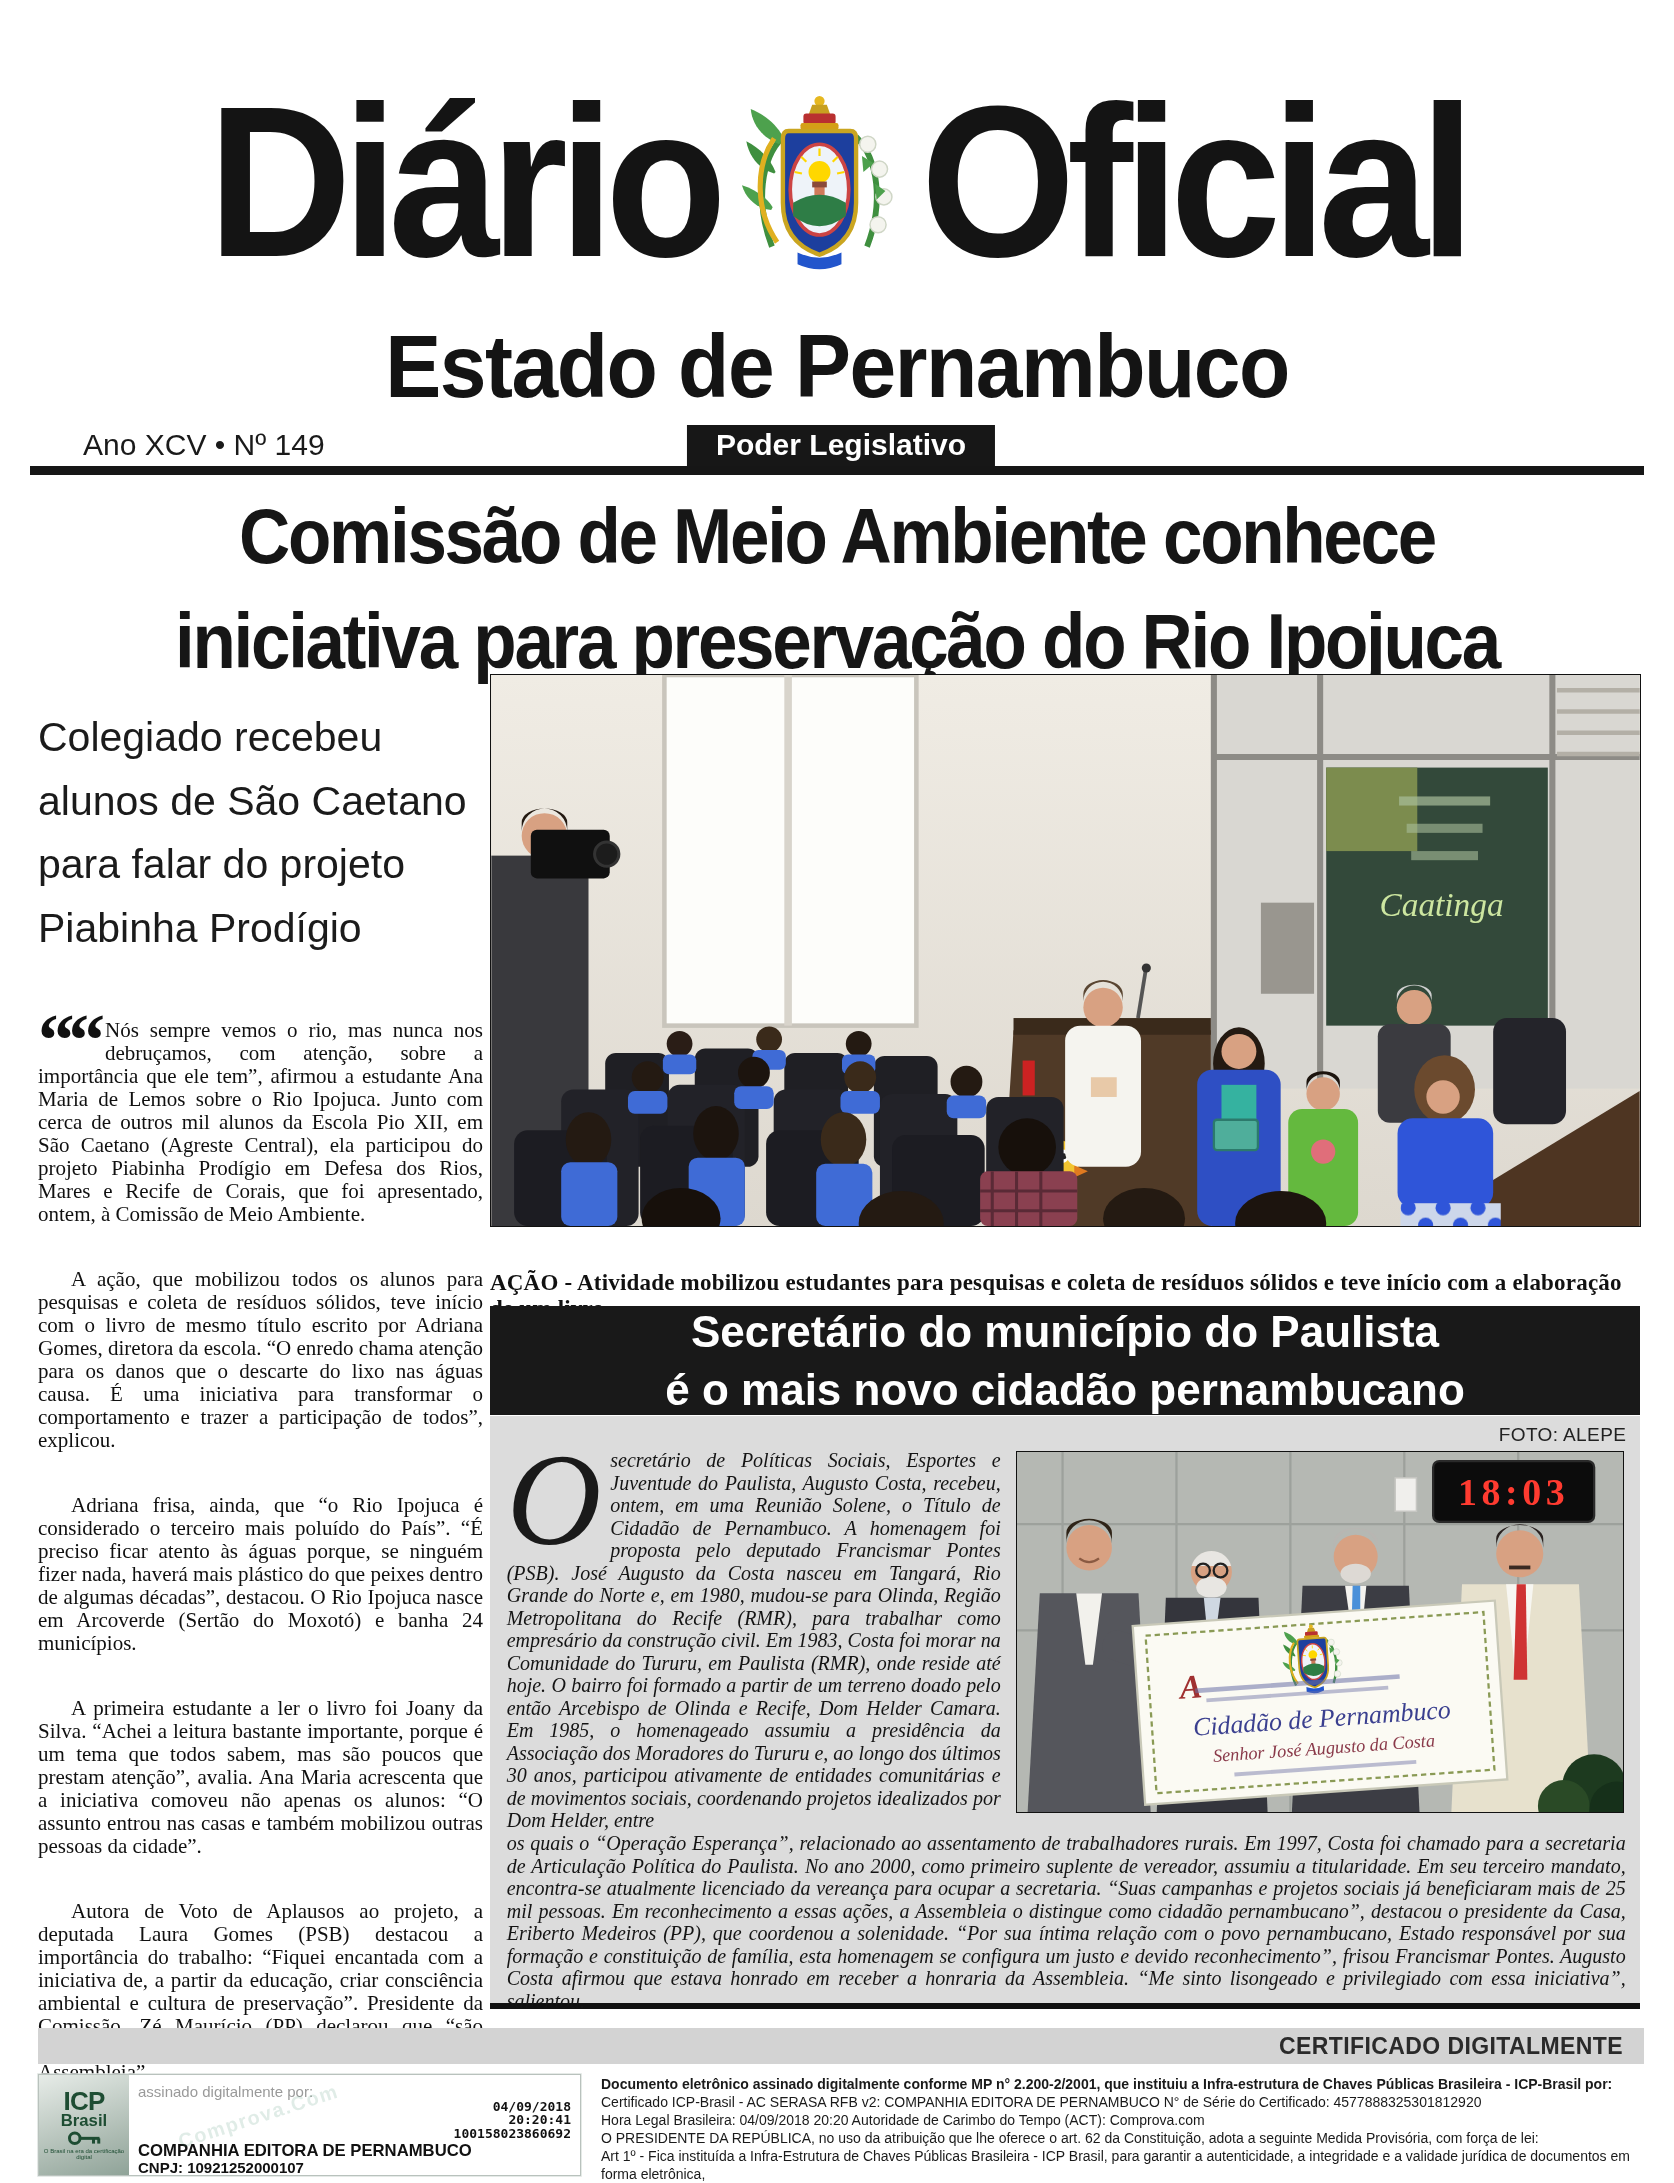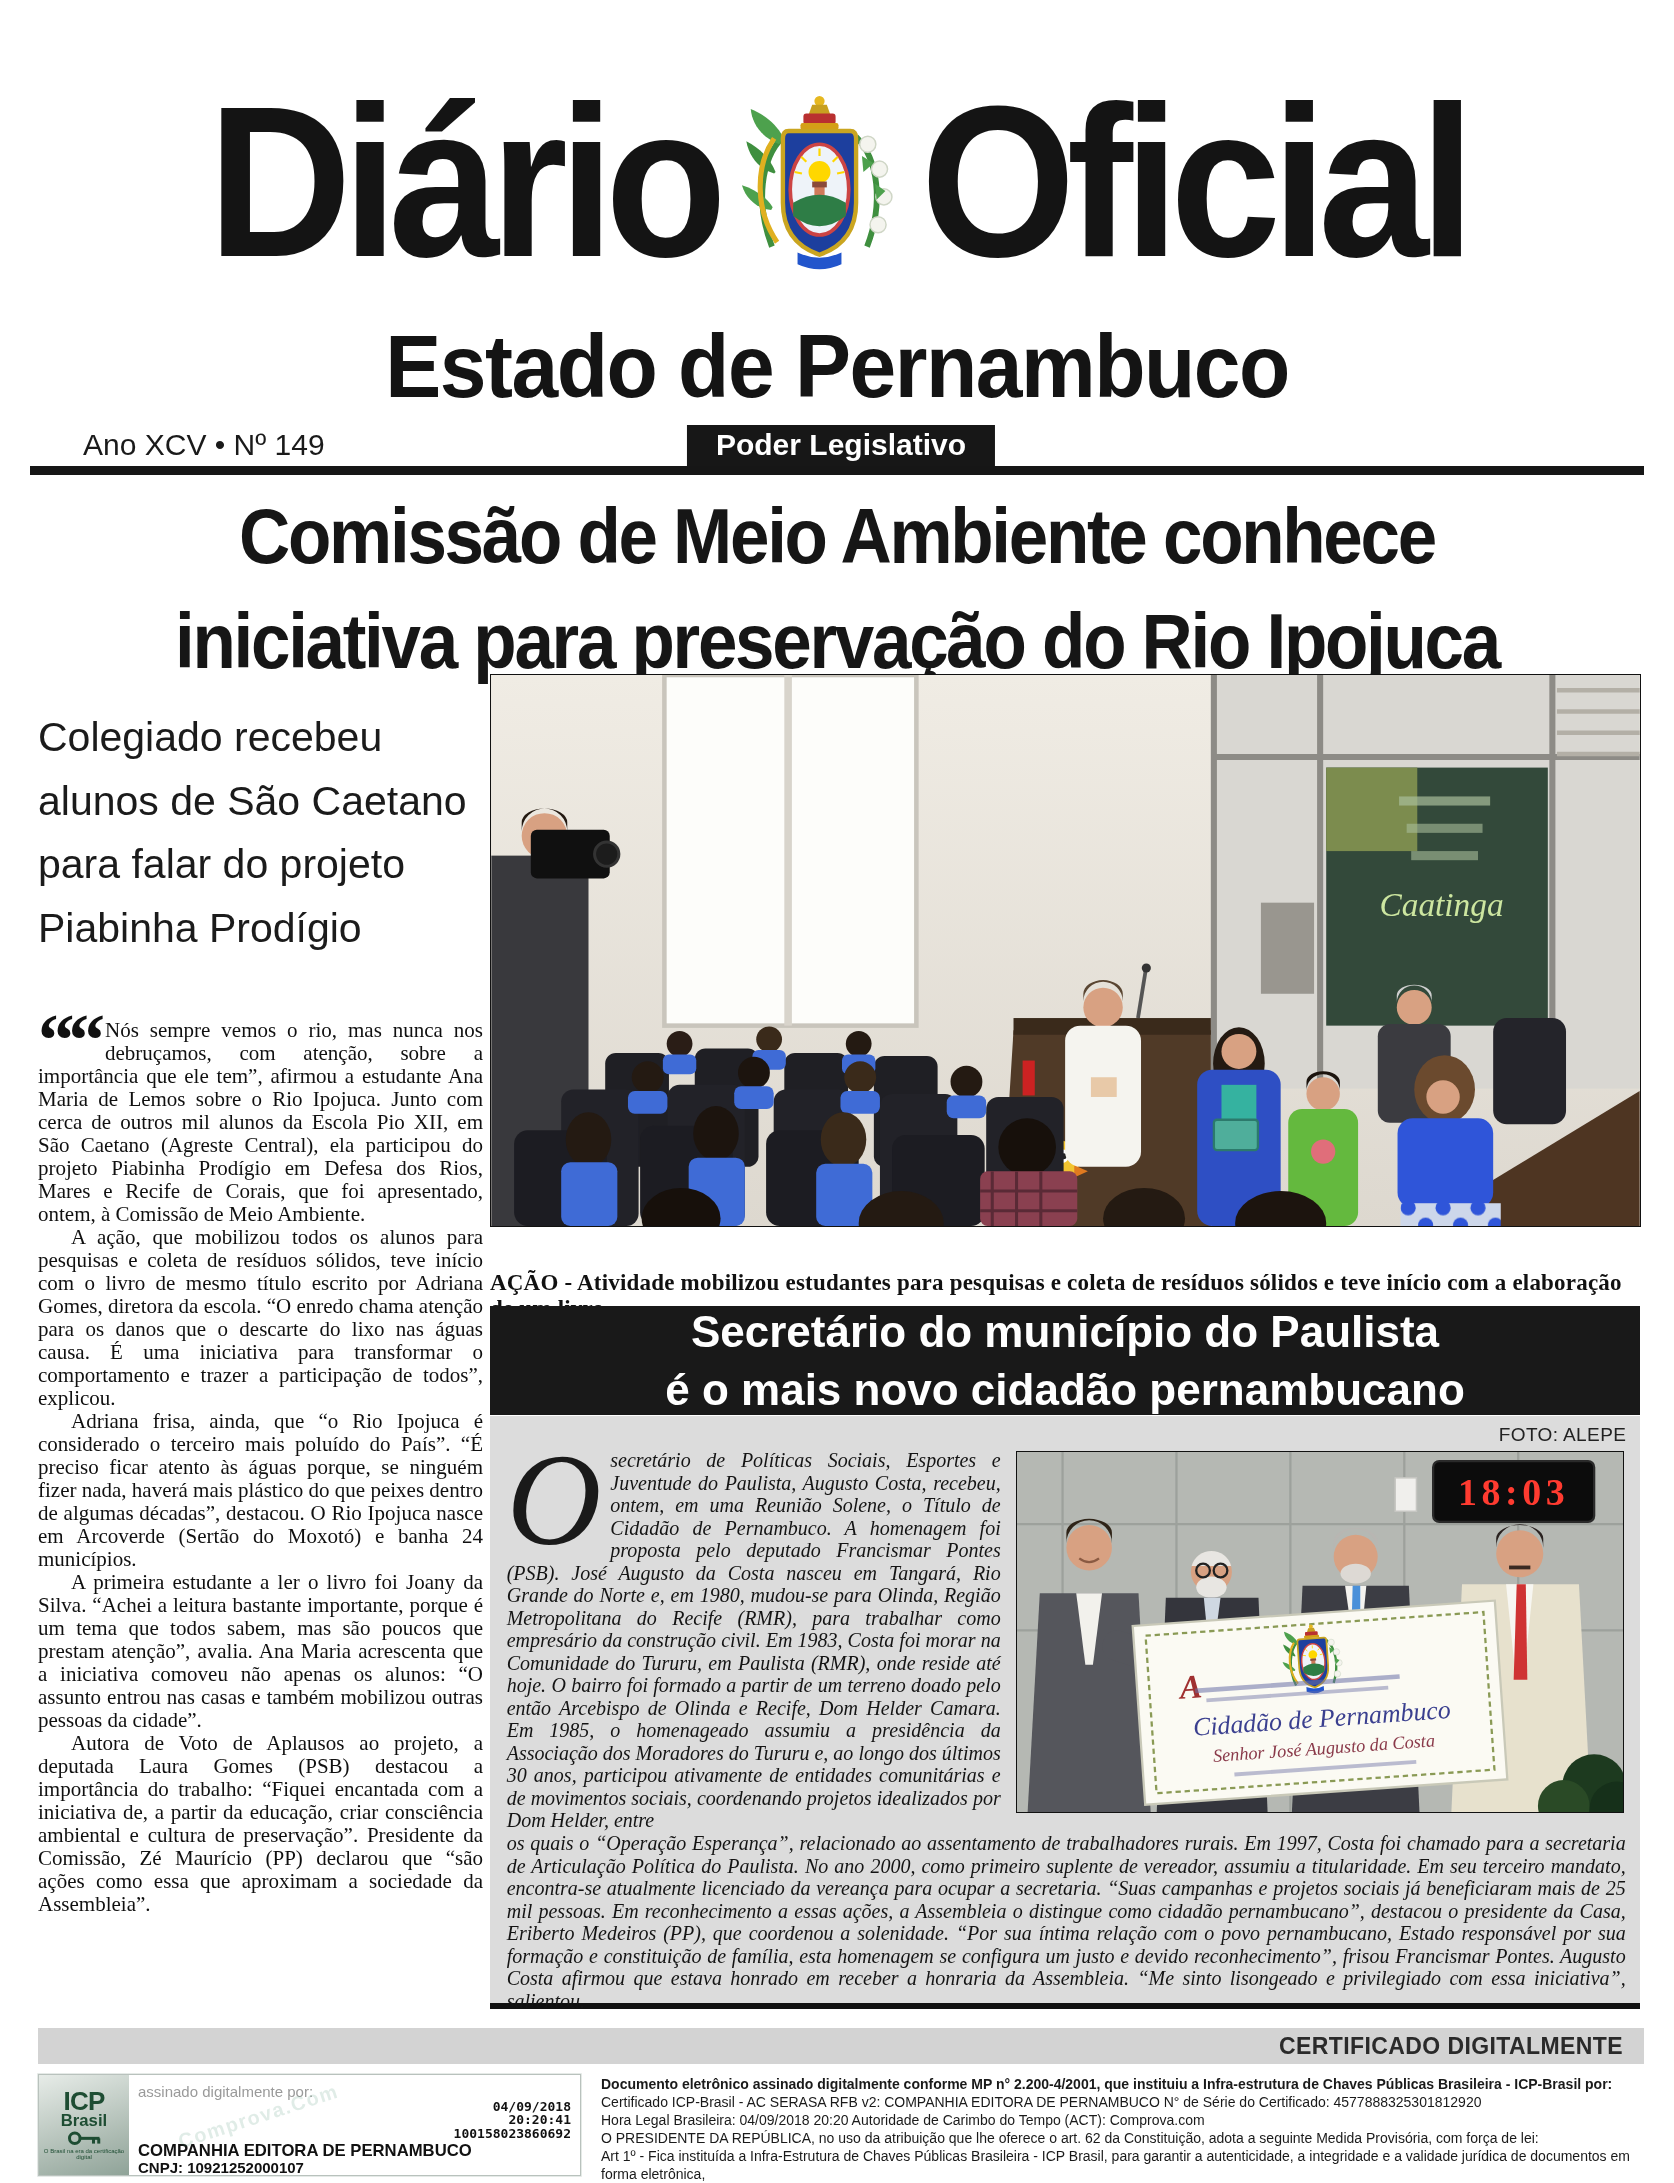--- a/index.html
+++ b/index.html
@@ -22,21 +22,21 @@
         border-top:1.5px solid #161616;}
   
   .headline{position:absolute;top:484px;left:0;width:100%;text-align:center;
             font-weight:700;font-size:71px;letter-spacing:-2.3px;line-height:1.34;color:#161616;
             transform:scaleY(1.1);transform-origin:top center;}
   .deck{position:absolute;top:706px;left:38px;width:437px;font-size:41px;line-height:1.55;color:#1b1b1b;}
   .lead-body{position:absolute;top:1019px;left:38px;width:445px;
              font-family:"Liberation Serif",serif;font-size:21px;line-height:23px;
              text-align:justify;color:#101010;}
   .lead-body p{margin:0;}
-  .lead-body p + p{text-indent:33px;}
+  .lead-body p + p{text-indent:33px;margin-top:42px;}
   .qmark{float:left;font-family:"Liberation Serif",serif;font-weight:700;font-size:73px;
          line-height:44px;letter-spacing:-6px;padding-right:6px;color:#111;}
   .photo-credit{position:absolute;font-size:19px;color:#222;letter-spacing:0.4px;}
   .credit1{top:682px;left:490px;width:1149px;text-align:right;}
   .photo1{position:absolute;top:674px;left:490px;width:1149px;height:551px;border:1.5px solid #111;
           background:#e8e4dc;}
   .caption1{position:absolute;top:1270px;left:490px;width:1150px;
             font-family:"Liberation Serif",serif;font-weight:700;font-size:23px;color:#111;
             letter-spacing:0.2px;}
   
@@ -415,21 +415,21 @@
         </span>
       </div>
       <div class="scompany">COMPANHIA EDITORA DE PERNAMBUCO</div>
       <div class="scnpj">CNPJ: 10921252000107</div>
       <div class="sdiv"></div>
       <div class="sact">ACT – COMPROVA.COM</div>
     </div>
   </div>
 
   <div class="foot-text">
-    <div class="b">Documento eletrônico assinado digitalmente conforme MP n° 2.200-4/2001, que instituiu a Infra-estrutura de Chaves Públicas Brasileira - ICP-Brasil por:</div>
+    <div class="b">Documento eletrônico assinado digitalmente conforme MP n° 2.200-2/2001, que instituiu a Infra-estrutura de Chaves Públicas Brasileira - ICP-Brasil por:</div>
     <div>Certificado ICP-Brasil - AC SERASA RFB v2: COMPANHIA EDITORA DE PERNAMBUCO N° de Série do Certificado: 4577888325301812920</div>
     <div>Hora Legal Brasileira: 04/09/2018 20:20 Autoridade de Carimbo do Tempo (ACT): Comprova.com</div>
     <div>O PRESIDENTE DA REPÚBLICA, no uso da atribuição que lhe oferece o art. 62 da Constituição, adota a seguinte Medida Provisória, com força de lei:</div>
     <div>Art 1º - Fica instituída a Infra-Estrutura de Chaves Públicas Brasileira - ICP Brasil, para garantir a autenticidade, a integridade e a validade jurídica de documentos em forma eletrônica,</div>
     <div>das aplicações de suporte e das aplicações habilitadas que utilizem certificados digitais, bem como a realização de transações eletrônicas seguras.</div>
   </div>
 
 </div>
 
 

